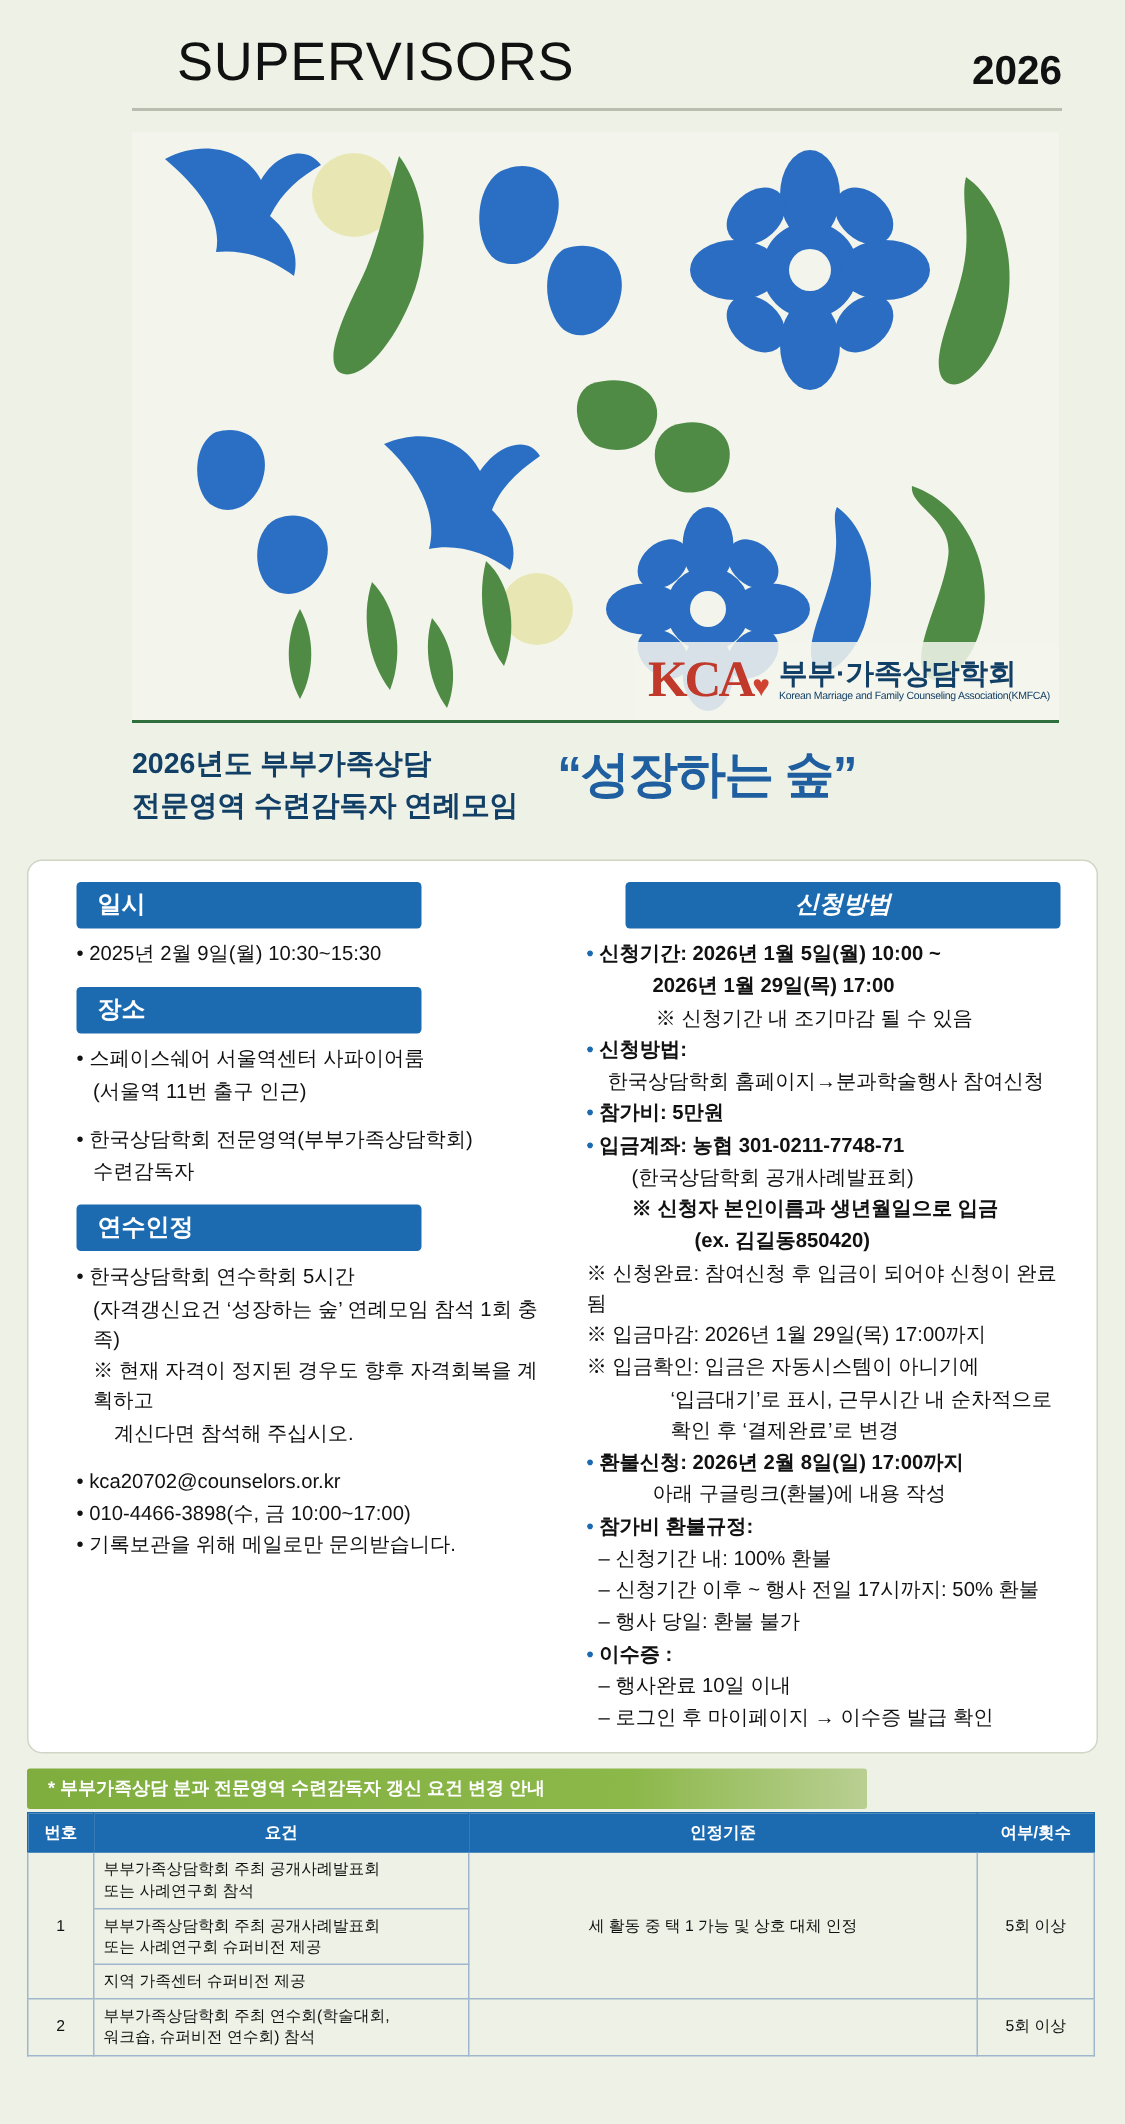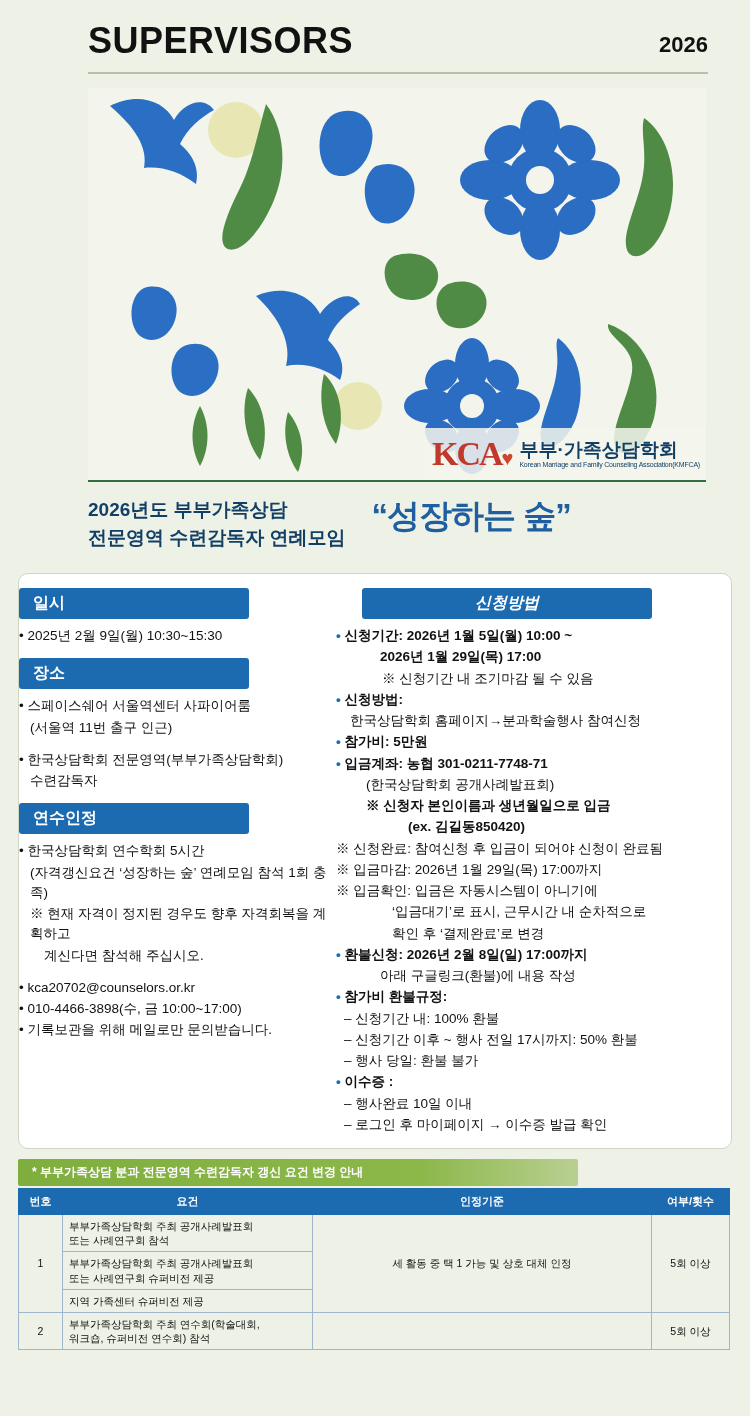--- a/index.html
+++ b/index.html
@@ -15,30 +15,31 @@
   .page { position:relative; width:750px; height:1416px; background:#eef1e6; }
 
   
   .header {
     position:relative;
     height:80px;
     padding:20px 34px 0 88px;
   }
   .hdr-title {
     font-size:36px;
-    font-weight:bold;
+    font-weight:normal;
     letter-spacing:0.5px;
     color:#111;
     display:inline-block;
+    margin-left:30px;
   }
   .hdr-year {
     position:absolute;
     right:42px;
     top:32px;
-    font-size:22px;
+    font-size:27px;
     font-weight:bold;
     color:#111;
   }
   .hdr-rule {
     position:absolute;
     left:88px; right:42px; top:72px;
     height:2px; background:#b9bfb0;
   }
 
   
@@ -104,23 +105,23 @@
     padding-top:2px;
   }
 
   
   .card {
     position:relative;
     margin:6px 18px 0 18px;
     background:#ffffff;
     border:1px solid #cfd6c6;
     border-radius:10px;
-    padding:14px 16px 12px 0;
+    padding:14px 16px 12px 32px;
     display:flex;
-    gap:1px;
+    gap:24px;
   }
   .col-left { width:310px; }
   .col-right { flex:1; padding-left:6px; }
 
   .sec-head {
     background:#1c6bb0;
     color:#fff;
     font-size:16px;
     font-weight:bold;
     padding:5px 14px;

